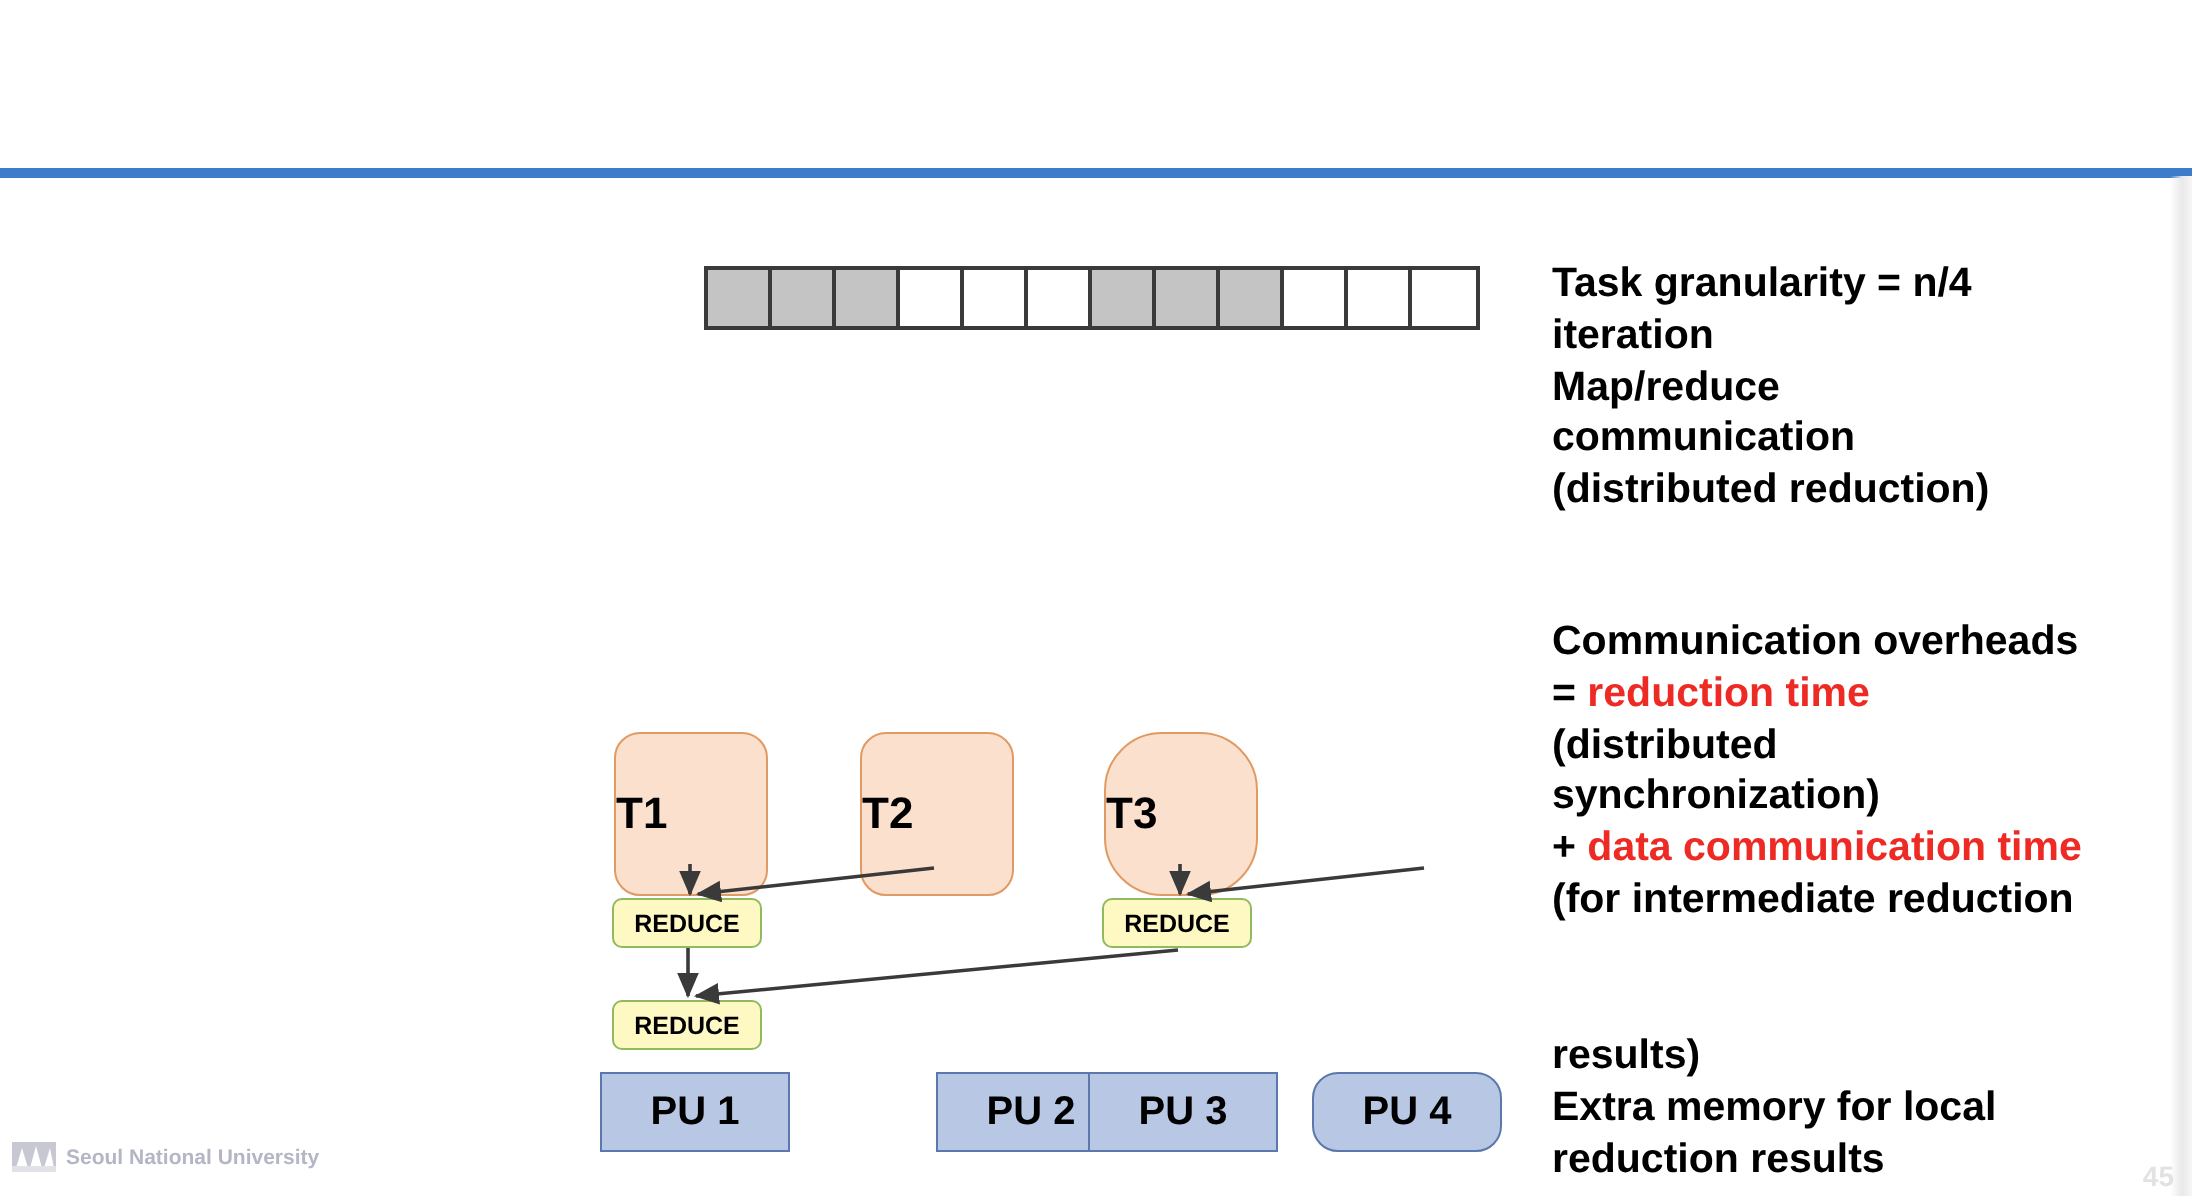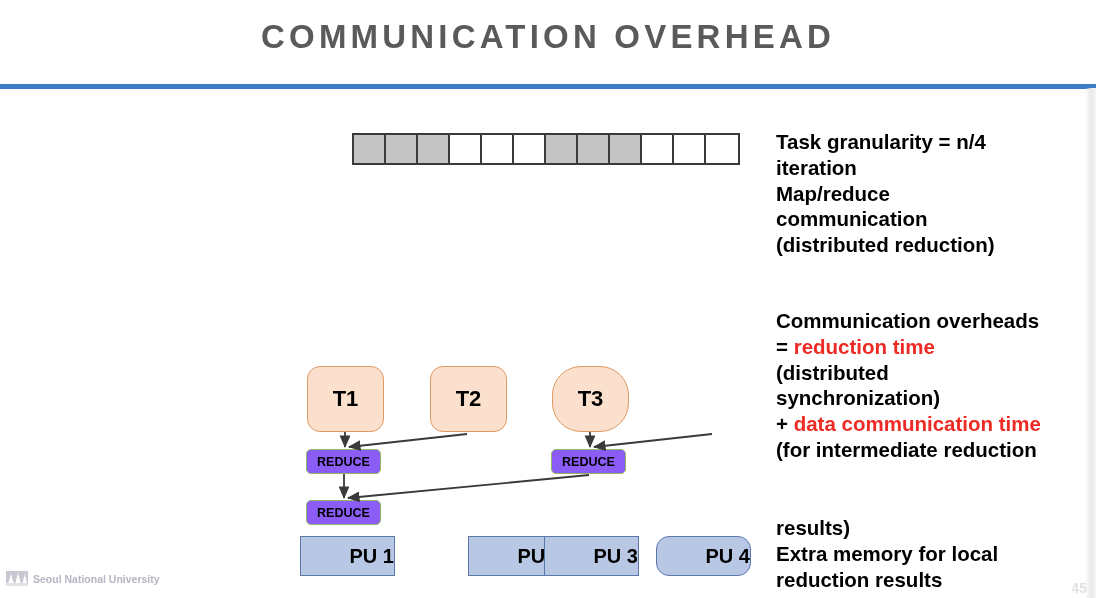--- a/index.html
+++ b/index.html
@@ -94,56 +94,56 @@
   #diagram {
     position: absolute;
     left: 0;
     top: 0;
     width: 1096px;
     height: 598px;
   }
   .task-box {
     position: absolute;
     width: 77px;
-    height: 66px;
+    height: 82px;
     background: #fbe0cd;
     border: 1.6px solid #e09a63;
     border-radius: 13px;
     display: flex;
     align-items: center;
-    justify-content: center;
+    justify-content: flex-start;
     font-size: 22px;
     font-weight: bold;
     color: #000000;
     box-sizing: border-box;
   }
   .reduce-box {
     position: absolute;
     width: 75px;
     height: 25px;
-    background: #8b5cf6;
+    background: #fef9c3;
     border: 1.3px solid #8fbb5e;
     border-radius: 5px;
     display: flex;
     align-items: center;
     justify-content: center;
     font-size: 12.5px;
     font-weight: bold;
     color: #000000;
     box-sizing: border-box;
   }
   .pu-box {
     position: absolute;
     width: 95px;
     height: 40px;
     background: #b8c7e4;
     border: 1.4px solid #5b78ad;
     display: flex;
     align-items: center;
-    justify-content: flex-end;
+    justify-content: center;
     font-size: 20px;
     font-weight: bold;
     color: #000000;
     box-sizing: border-box;
   }
   #arrow-layer {
     position: absolute;
     left: 0;
     top: 0;
     width: 1096px;
@@ -180,21 +180,20 @@
     font-weight: bold;
     color: #e2e2e2;
     font-family: "Liberation Sans", sans-serif;
   }
 </style>
 </head>
 <body>
 
 <div id="slide">
 
-  <div id="slide-title">COMMUNICATION OVERHEAD</div>
   <div id="title-rule"></div>
 
   <div id="iteration-strip">
       <div class="strip-cell filled"></div>
       <div class="strip-cell filled"></div>
       <div class="strip-cell filled"></div>
       <div class="strip-cell empty"></div>
       <div class="strip-cell empty"></div>
       <div class="strip-cell empty"></div>
       <div class="strip-cell filled"></div>

